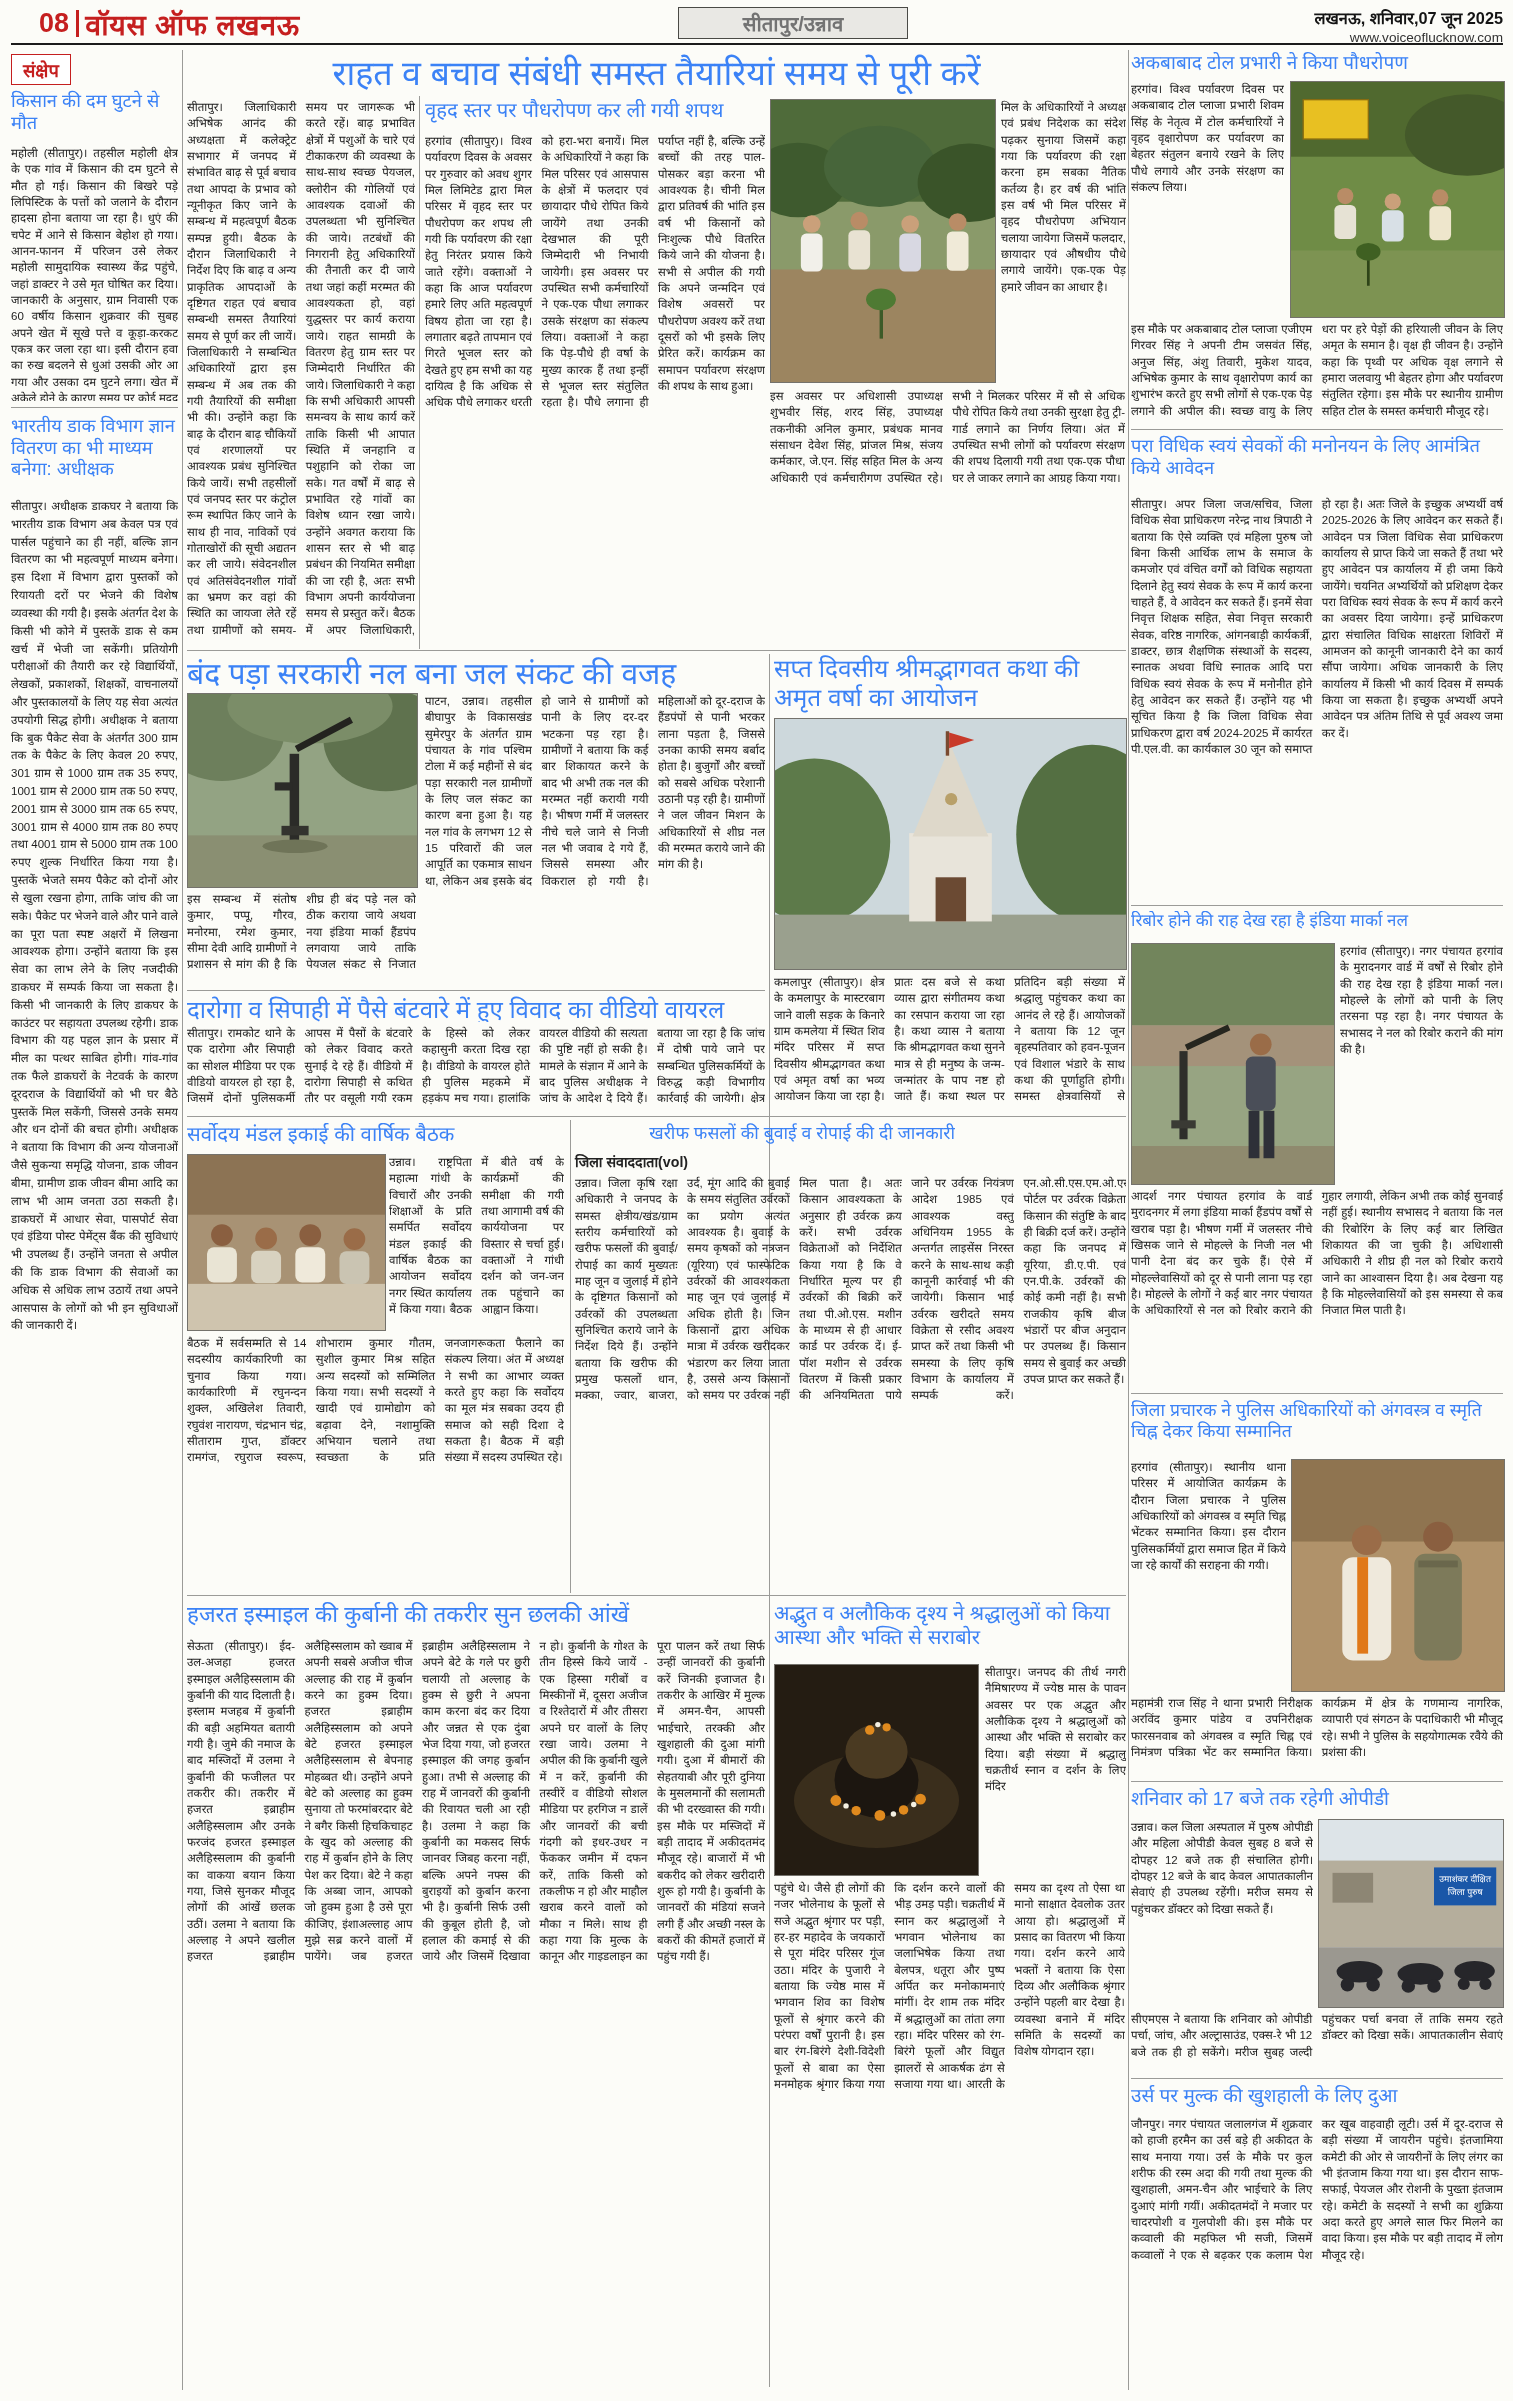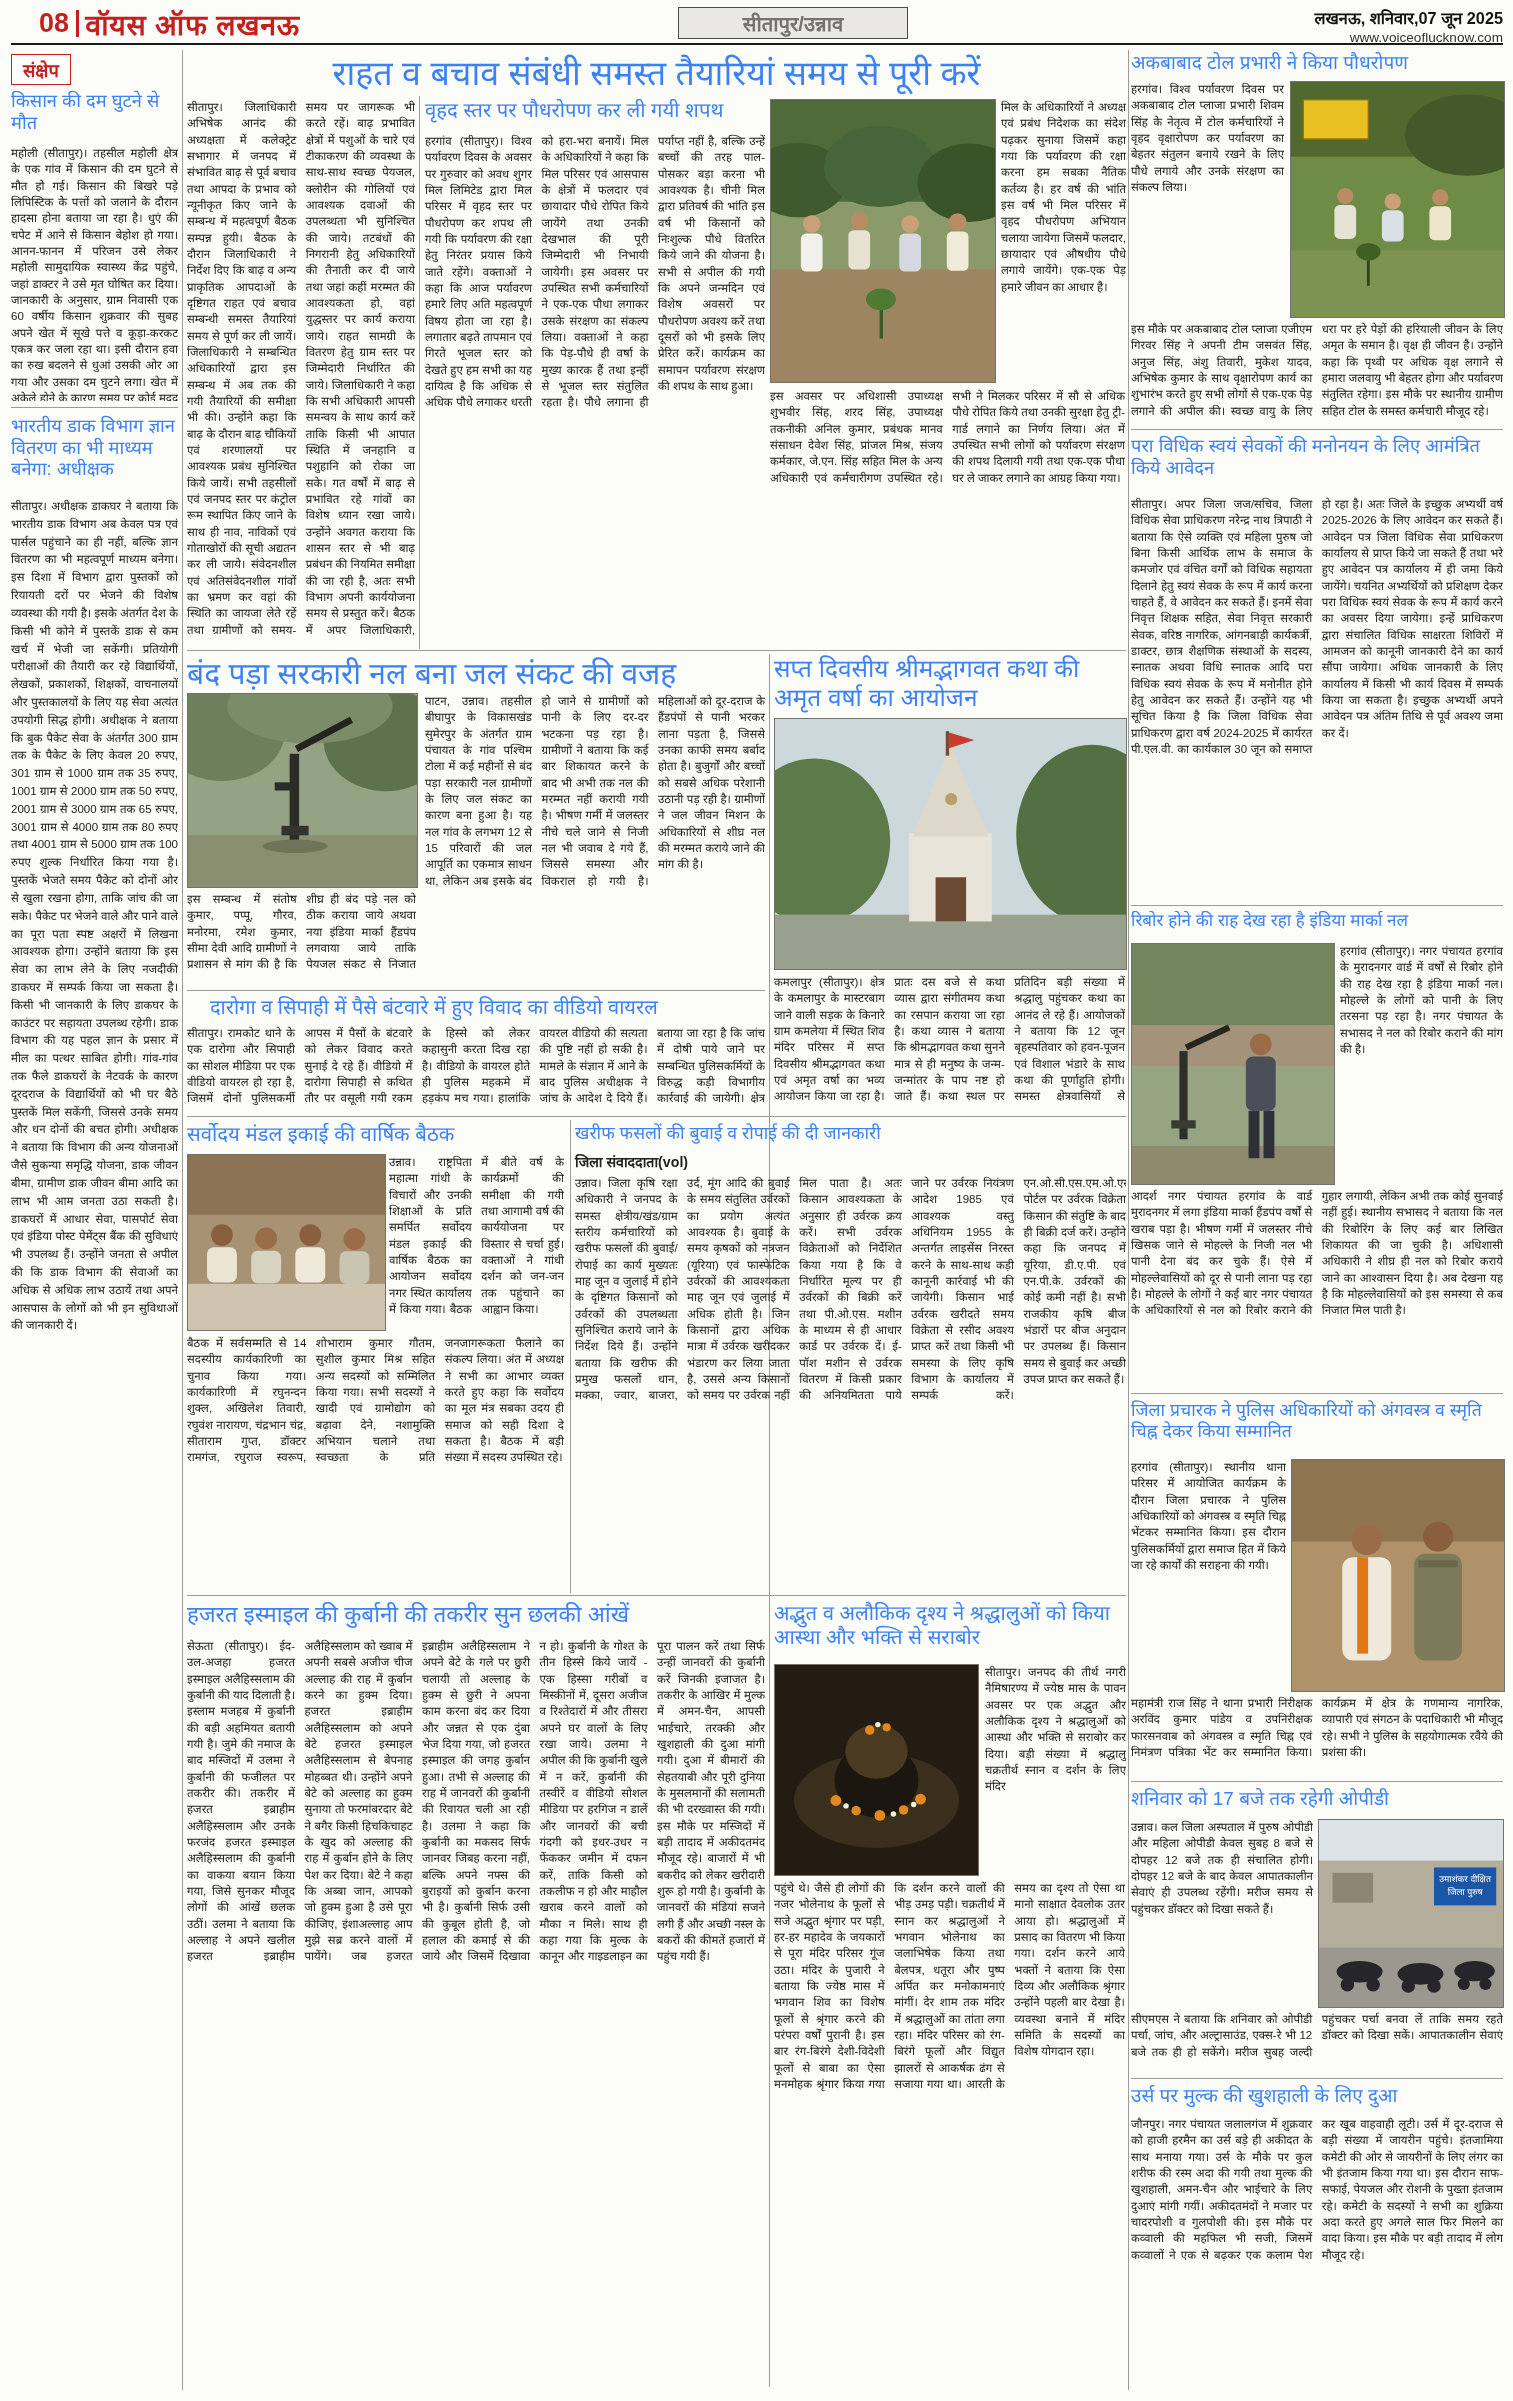--- a/index.html
+++ b/index.html
@@ -111,21 +111,21 @@
       <rect x="150" y="88" width="14" height="130" fill="#2b2b28"></rect>
       <rect x="138" y="194" width="40" height="14" fill="#33332e"></rect>
       <rect x="160" y="76" width="92" height="10" fill="#23231f" transform="rotate(-28 160 81)"></rect>
       <rect x="128" y="130" width="26" height="12" fill="#2b2b28"></rect>
       <ellipse cx="158" cy="224" rx="48" ry="10" fill="#6f7458"></ellipse>
     </svg>
   </div>
   <div class="abs bt c3" style="left:425px;top:693px;width:340px;height:293px;">पाटन, उन्नाव। तहसील बीघापुर के विकासखंड सुमेरपुर के अंतर्गत ग्राम पंचायत के गांव पश्चिम टोला में कई महीनों से बंद पड़ा सरकारी नल ग्रामीणों के लिए जल संकट का कारण बना हुआ है। यह नल गांव के लगभग 12 से 15 परिवारों की जल आपूर्ति का एकमात्र साधन था, लेकिन अब इसके बंद हो जाने से ग्रामीणों को पानी के लिए दर-दर भटकना पड़ रहा है। ग्रामीणों ने बताया कि कई बार शिकायत करने के बाद भी अभी तक नल की मरम्मत नहीं करायी गयी है। भीषण गर्मी में जलस्तर नीचे चले जाने से निजी नल भी जवाब दे गये हैं, जिससे समस्या और विकराल हो गयी है। महिलाओं को दूर-दराज के हैंडपंपों से पानी भरकर लाना पड़ता है, जिससे उनका काफी समय बर्बाद होता है। बुजुर्गों और बच्चों को सबसे अधिक परेशानी उठानी पड़ रही है। ग्रामीणों ने जल जीवन मिशन के अधिकारियों से शीघ्र नल की मरम्मत कराये जाने की मांग की है।</div>
   <div class="abs bt c2" style="left:187px;top:891px;width:229px;height:95px;">इस सम्बन्ध में संतोष कुमार, पप्पू, गौरव, मनोरमा, रमेश कुमार, सीमा देवी आदि ग्रामीणों ने प्रशासन से मांग की है कि शीघ्र ही बंद पड़े नल को ठीक कराया जाये अथवा नया इंडिया मार्का हैंडपंप लगवाया जाये ताकि पेयजल संकट से निजात मिल सके। अधिकारियों ने शीघ्र समाधान कराये जाने का आश्वासन दिया है।</div>
 
-  <div class="abs hl one-line" style="left:187px;top:996px;width:578px;height:26px;font-size:20px;margin-left:23px;">दारोगा व सिपाही में पैसे बंटवारे में हुए विवाद का वीडियो वायरल</div>
+  <div class="abs hl one-line" style="left:187px;top:996px;width:578px;height:26px;font-size:24px;">दारोगा व सिपाही में पैसे बंटवारे में हुए विवाद का वीडियो वायरल</div>
   <div class="abs bt c5" style="left:187px;top:1025px;width:578px;height:87px;">सीतापुर। रामकोट थाने के एक दारोगा और सिपाही का सोशल मीडिया पर एक वीडियो वायरल हो रहा है, जिसमें दोनों पुलिसकर्मी आपस में पैसों के बंटवारे को लेकर विवाद करते सुनाई दे रहे हैं। वीडियो में दारोगा सिपाही से कथित तौर पर वसूली गयी रकम के हिस्से को लेकर कहासुनी करता दिख रहा है। वीडियो के वायरल होते ही पुलिस महकमे में हड़कंप मच गया। हालांकि वायरल वीडियो की सत्यता की पुष्टि नहीं हो सकी है। मामले के संज्ञान में आने के बाद पुलिस अधीक्षक ने जांच के आदेश दे दिये हैं। बताया जा रहा है कि जांच में दोषी पाये जाने पर सम्बन्धित पुलिसकर्मियों के विरुद्ध कड़ी विभागीय कार्रवाई की जायेगी। क्षेत्र में यह वीडियो चर्चा का विषय बना हुआ है।</div>
 
   <div class="abs hl" style="left:774px;top:655px;width:351px;height:60px;font-size:24.4px;">सप्त दिवसीय श्रीमद्भागवत कथा की अमृत वर्षा का आयोजन</div>
   <div class="abs photo" style="left:774px;top:718px;width:351px;height:250px;">
     <svg viewBox="0 0 518 368" preserveAspectRatio="none">
       <rect width="518" height="368" fill="#cdd8dc"></rect>
       <ellipse cx="58" cy="180" rx="112" ry="122" fill="#5d7a4a"></ellipse>
       <ellipse cx="468" cy="170" rx="112" ry="132" fill="#546f42"></ellipse>
       <rect y="288" width="518" height="80" fill="#9aa08e"></rect>
       <rect x="198" y="168" width="122" height="130" fill="#e8e4da"></rect>
@@ -150,21 +150,21 @@
         <rect x="93" y="141" width="44" height="48" rx="10" fill="#d8d2c0"></rect>
       <circle cx="180" cy="118" r="16" fill="#8a5f40"></circle>
         <rect x="158" y="136" width="44" height="52" rx="10" fill="#efe9da"></rect>
       <circle cx="245" cy="124" r="16" fill="#9a6c48"></circle>
         <rect x="223" y="142" width="44" height="48" rx="10" fill="#cac4b2"></rect>
     </svg>
   </div>
   <div class="abs bt c2" style="left:389px;top:1154px;width:175px;height:175px;">उन्नाव। राष्ट्रपिता महात्मा गांधी के विचारों और उनकी शिक्षाओं के प्रति समर्पित सर्वोदय मंडल इकाई की वार्षिक बैठक का आयोजन सर्वोदय नगर स्थित कार्यालय में किया गया। बैठक में बीते वर्ष के कार्यक्रमों की समीक्षा की गयी तथा आगामी वर्ष की कार्ययोजना पर विस्तार से चर्चा हुई। वक्ताओं ने गांधी दर्शन को जन-जन तक पहुंचाने का आह्वान किया।</div>
   <div class="abs bt c3" style="left:187px;top:1335px;width:377px;height:258px;">बैठक में सर्वसम्मति से 14 सदस्यीय कार्यकारिणी का चुनाव किया गया। कार्यकारिणी में रघुनन्दन शुक्ल, अखिलेश तिवारी, रघुवंश नारायण, चंद्रभान चंद्र, सीताराम गुप्त, डॉक्टर रामगंज, रघुराज स्वरूप, शोभाराम कुमार गौतम, सुशील कुमार मिश्र सहित अन्य सदस्यों को सम्मिलित किया गया। सभी सदस्यों ने खादी एवं ग्रामोद्योग को बढ़ावा देने, नशामुक्ति अभियान चलाने तथा स्वच्छता के प्रति जनजागरूकता फैलाने का संकल्प लिया। अंत में अध्यक्ष ने सभी का आभार व्यक्त करते हुए कहा कि सर्वोदय का मूल मंत्र सबका उदय ही समाज को सही दिशा दे सकता है। बैठक में बड़ी संख्या में सदस्य उपस्थित रहे।</div>
 
-  <div class="abs hl one-line" style="left:575px;top:1123px;width:380px;height:24.4px;font-size:17.6px;">खरीफ फसलों की बुवाई व रोपाई की दी जानकारी</div>
+  <div class="abs hl one-line" style="left:575px;top:1123px;width:380px;height:24.4px;font-size:17.6px;text-align:right;">खरीफ फसलों की बुवाई व रोपाई की दी जानकारी</div>
   <div class="abs byline" style="left:575px;top:1152px;">जिला संवाददाता(vol)</div>
   <div class="abs bt c5" style="left:575px;top:1175px;width:551px;height:418px;">उन्नाव। जिला कृषि रक्षा अधिकारी ने जनपद के समस्त क्षेत्रीय/खंड/ग्राम स्तरीय कर्मचारियों को खरीफ फसलों की बुवाई/रोपाई का कार्य मुख्यतः माह जून व जुलाई में होने के दृष्टिगत किसानों को उर्वरकों की उपलब्धता सुनिश्चित कराये जाने के निर्देश दिये हैं। उन्होंने बताया कि खरीफ की प्रमुख फसलों धान, मक्का, ज्वार, बाजरा, उर्द, मूंग आदि की बुवाई के समय संतुलित उर्वरकों का प्रयोग अत्यंत आवश्यक है। बुवाई के समय कृषकों को नत्रजन (यूरिया) एवं फास्फेटिक उर्वरकों की आवश्यकता माह जून एवं जुलाई में अधिक होती है। जिन किसानों द्वारा अधिक मात्रा में उर्वरक खरीदकर भंडारण कर लिया जाता है, उससे अन्य किसानों को समय पर उर्वरक नहीं मिल पाता है। अतः किसान आवश्यकता के अनुसार ही उर्वरक क्रय करें। सभी उर्वरक विक्रेताओं को निर्देशित किया गया है कि वे निर्धारित मूल्य पर ही उर्वरकों की बिक्री करें तथा पी.ओ.एस. मशीन के माध्यम से ही आधार कार्ड पर उर्वरक दें। ई-पॉश मशीन से उर्वरक वितरण में किसी प्रकार की अनियमितता पाये जाने पर उर्वरक नियंत्रण आदेश 1985 एवं आवश्यक वस्तु अधिनियम 1955 के अन्तर्गत लाइसेंस निरस्त करने के साथ-साथ कड़ी कानूनी कार्रवाई भी की जायेगी। किसान भाई उर्वरक खरीदते समय विक्रेता से रसीद अवश्य प्राप्त करें तथा किसी भी समस्या के लिए कृषि विभाग के कार्यालय में सम्पर्क करें। एन.ओ.सी.एस.एम.ओ.एस.सी पोर्टल पर उर्वरक विक्रेता किसान की संतुष्टि के बाद ही बिक्री दर्ज करें। उन्होंने कहा कि जनपद में यूरिया, डी.ए.पी. एवं एन.पी.के. उर्वरकों की कोई कमी नहीं है। सभी राजकीय कृषि बीज भंडारों पर बीज अनुदान पर उपलब्ध हैं। किसान समय से बुवाई कर अच्छी उपज प्राप्त कर सकते हैं।</div>
 
   <div class="abs hl one-line" style="left:187px;top:1602px;width:581px;height:31px;font-size:22.4px;">हजरत इस्माइल की कुर्बानी की तकरीर सुन छलकी आंखें</div>
   <div class="abs bt c5" style="left:187px;top:1638px;width:578px;height:749px;">सेऊता (सीतापुर)। ईद-उल-अजहा हजरत इस्माइल अलैहिस्सलाम की कुर्बानी की याद दिलाती है। इस्लाम मजहब में कुर्बानी की बड़ी अहमियत बतायी गयी है। जुमे की नमाज के बाद मस्जिदों में उलमा ने कुर्बानी की फजीलत पर तकरीर की। तकरीर में हजरत इब्राहीम अलैहिस्सलाम और उनके फरजंद हजरत इस्माइल अलैहिस्सलाम की कुर्बानी का वाकया बयान किया गया, जिसे सुनकर मौजूद लोगों की आंखें छलक उठीं। उलमा ने बताया कि अल्लाह ने अपने खलील हजरत इब्राहीम अलैहिस्सलाम को ख्वाब में अपनी सबसे अजीज चीज अल्लाह की राह में कुर्बान करने का हुक्म दिया। हजरत इब्राहीम अलैहिस्सलाम को अपने बेटे हजरत इस्माइल अलैहिस्सलाम से बेपनाह मोहब्बत थी। उन्होंने अपने बेटे को अल्लाह का हुक्म सुनाया तो फरमांबरदार बेटे ने बगैर किसी हिचकिचाहट के खुद को अल्लाह की राह में कुर्बान होने के लिए पेश कर दिया। बेटे ने कहा कि अब्बा जान, आपको जो हुक्म हुआ है उसे पूरा कीजिए, इंशाअल्लाह आप मुझे सब्र करने वालों में पायेंगे। जब हजरत इब्राहीम अलैहिस्सलाम ने अपने बेटे के गले पर छुरी चलायी तो अल्लाह के हुक्म से छुरी ने अपना काम करना बंद कर दिया और जन्नत से एक दुंबा भेज दिया गया, जो हजरत इस्माइल की जगह कुर्बान हुआ। तभी से अल्लाह की राह में जानवरों की कुर्बानी की रिवायत चली आ रही है। उलमा ने कहा कि कुर्बानी का मकसद सिर्फ जानवर जिबह करना नहीं, बल्कि अपने नफ्स की बुराइयों को कुर्बान करना भी है। कुर्बानी सिर्फ उसी की कुबूल होती है, जो हलाल की कमाई से की जाये और जिसमें दिखावा न हो। कुर्बानी के गोश्त के तीन हिस्से किये जायें - एक हिस्सा गरीबों व मिस्कीनों में, दूसरा अजीज व रिश्तेदारों में और तीसरा अपने घर वालों के लिए रखा जाये। उलमा ने अपील की कि कुर्बानी खुले में न करें, कुर्बानी की तस्वीरें व वीडियो सोशल मीडिया पर हरगिज न डालें और जानवरों की बची गंदगी को इधर-उधर न फेंककर जमीन में दफन करें, ताकि किसी को तकलीफ न हो और माहौल खराब करने वालों को मौका न मिले। साथ ही कहा गया कि मुल्क के कानून और गाइडलाइन का पूरा पालन करें तथा सिर्फ उन्हीं जानवरों की कुर्बानी करें जिनकी इजाजत है। तकरीर के आखिर में मुल्क में अमन-चैन, आपसी भाईचारे, तरक्की और खुशहाली की दुआ मांगी गयी। दुआ में बीमारों की सेहतयाबी और पूरी दुनिया के मुसलमानों की सलामती की भी दरख्वास्त की गयी। इस मौके पर मस्जिदों में बड़ी तादाद में अकीदतमंद मौजूद रहे। बाजारों में भी बकरीद को लेकर खरीदारी शुरू हो गयी है। कुर्बानी के जानवरों की मंडियां सजने लगी हैं और अच्छी नस्ल के बकरों की कीमतें हजारों में पहुंच गयी हैं।</div>
 
   <div class="abs hl" style="left:774px;top:1602px;width:351px;height:57px;font-size:20.3px;">अद्भुत व अलौकिक दृश्य ने श्रद्धालुओं को किया आस्था और भक्ति से सराबोर</div>
   <div class="abs photo" style="left:774px;top:1664px;width:203px;height:210px;">
     <svg viewBox="0 0 300 310" preserveAspectRatio="none">
       <rect width="300" height="310" fill="#241c12"></rect>

